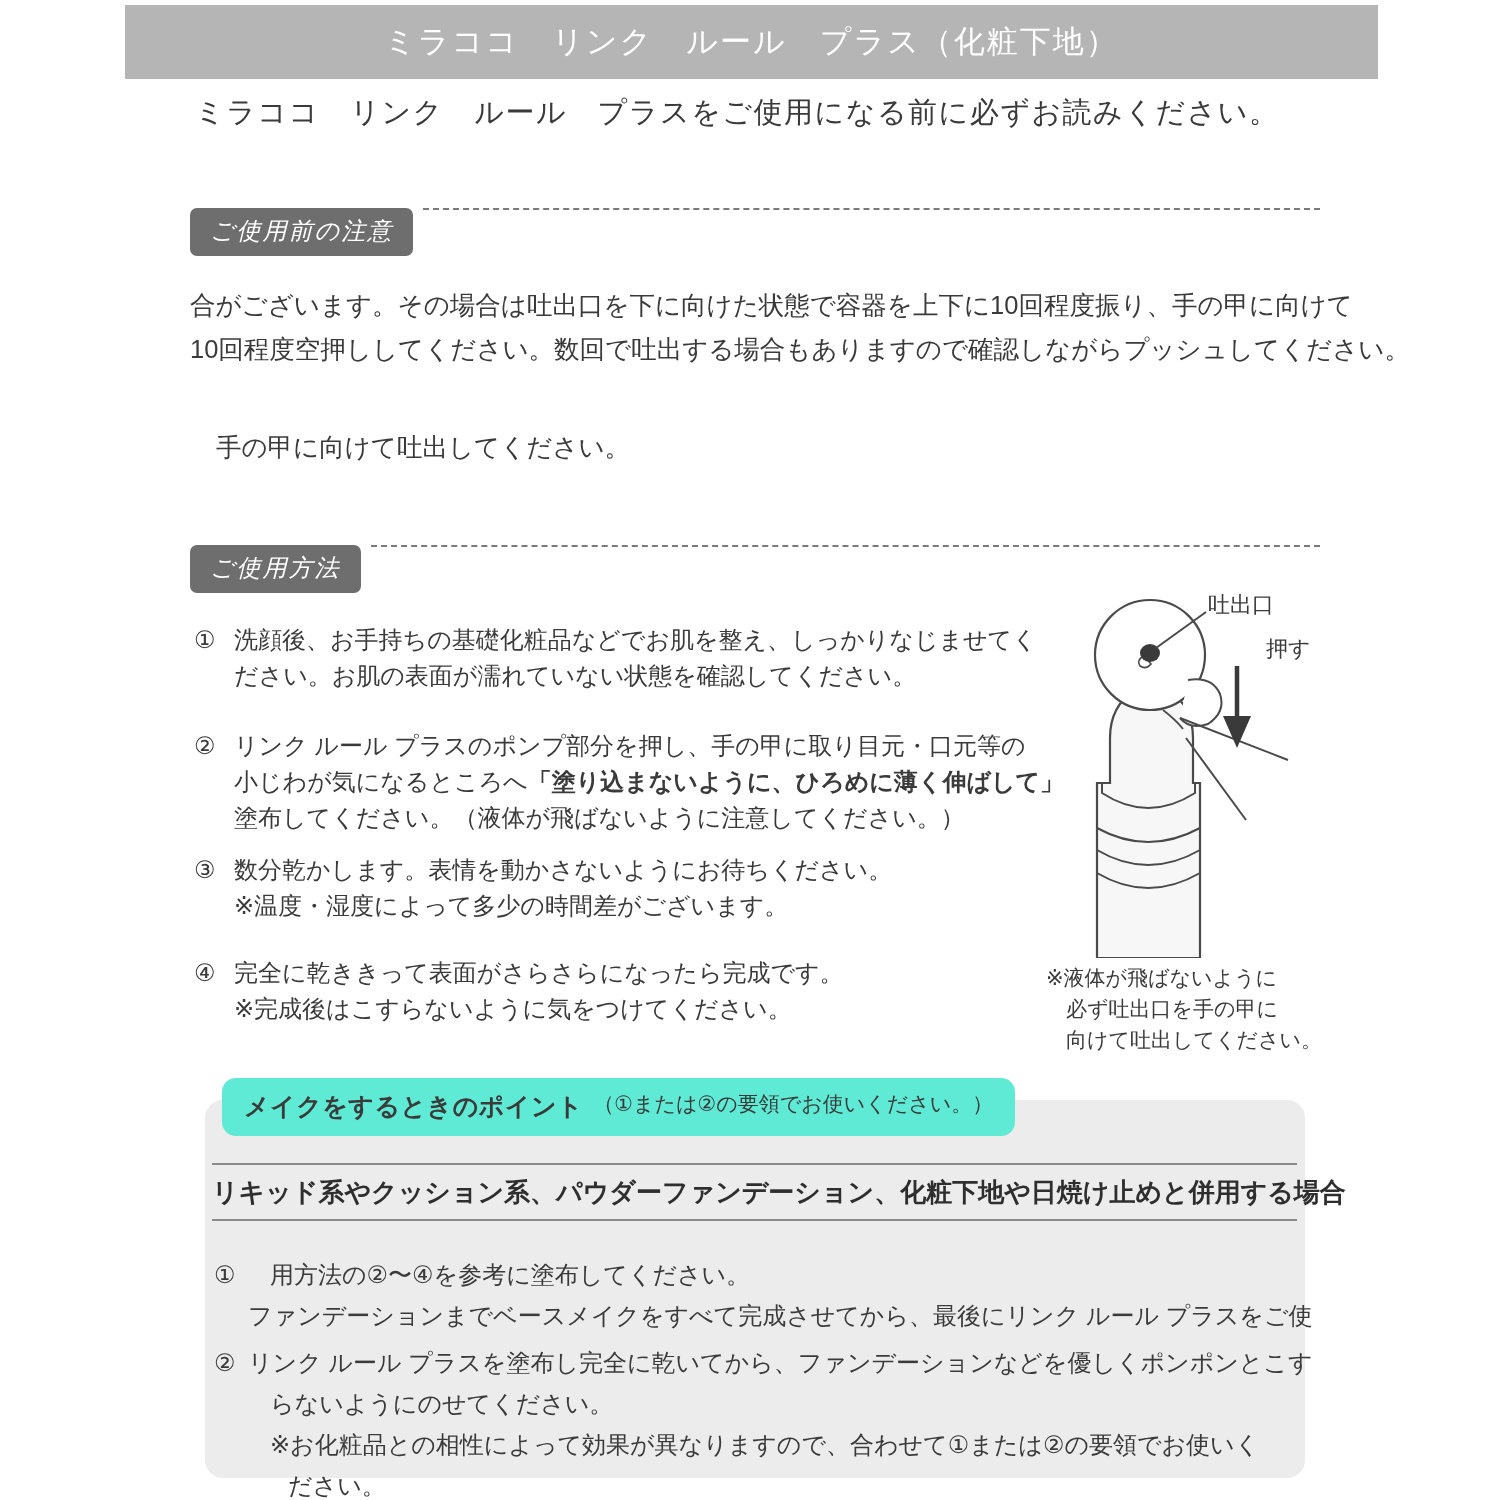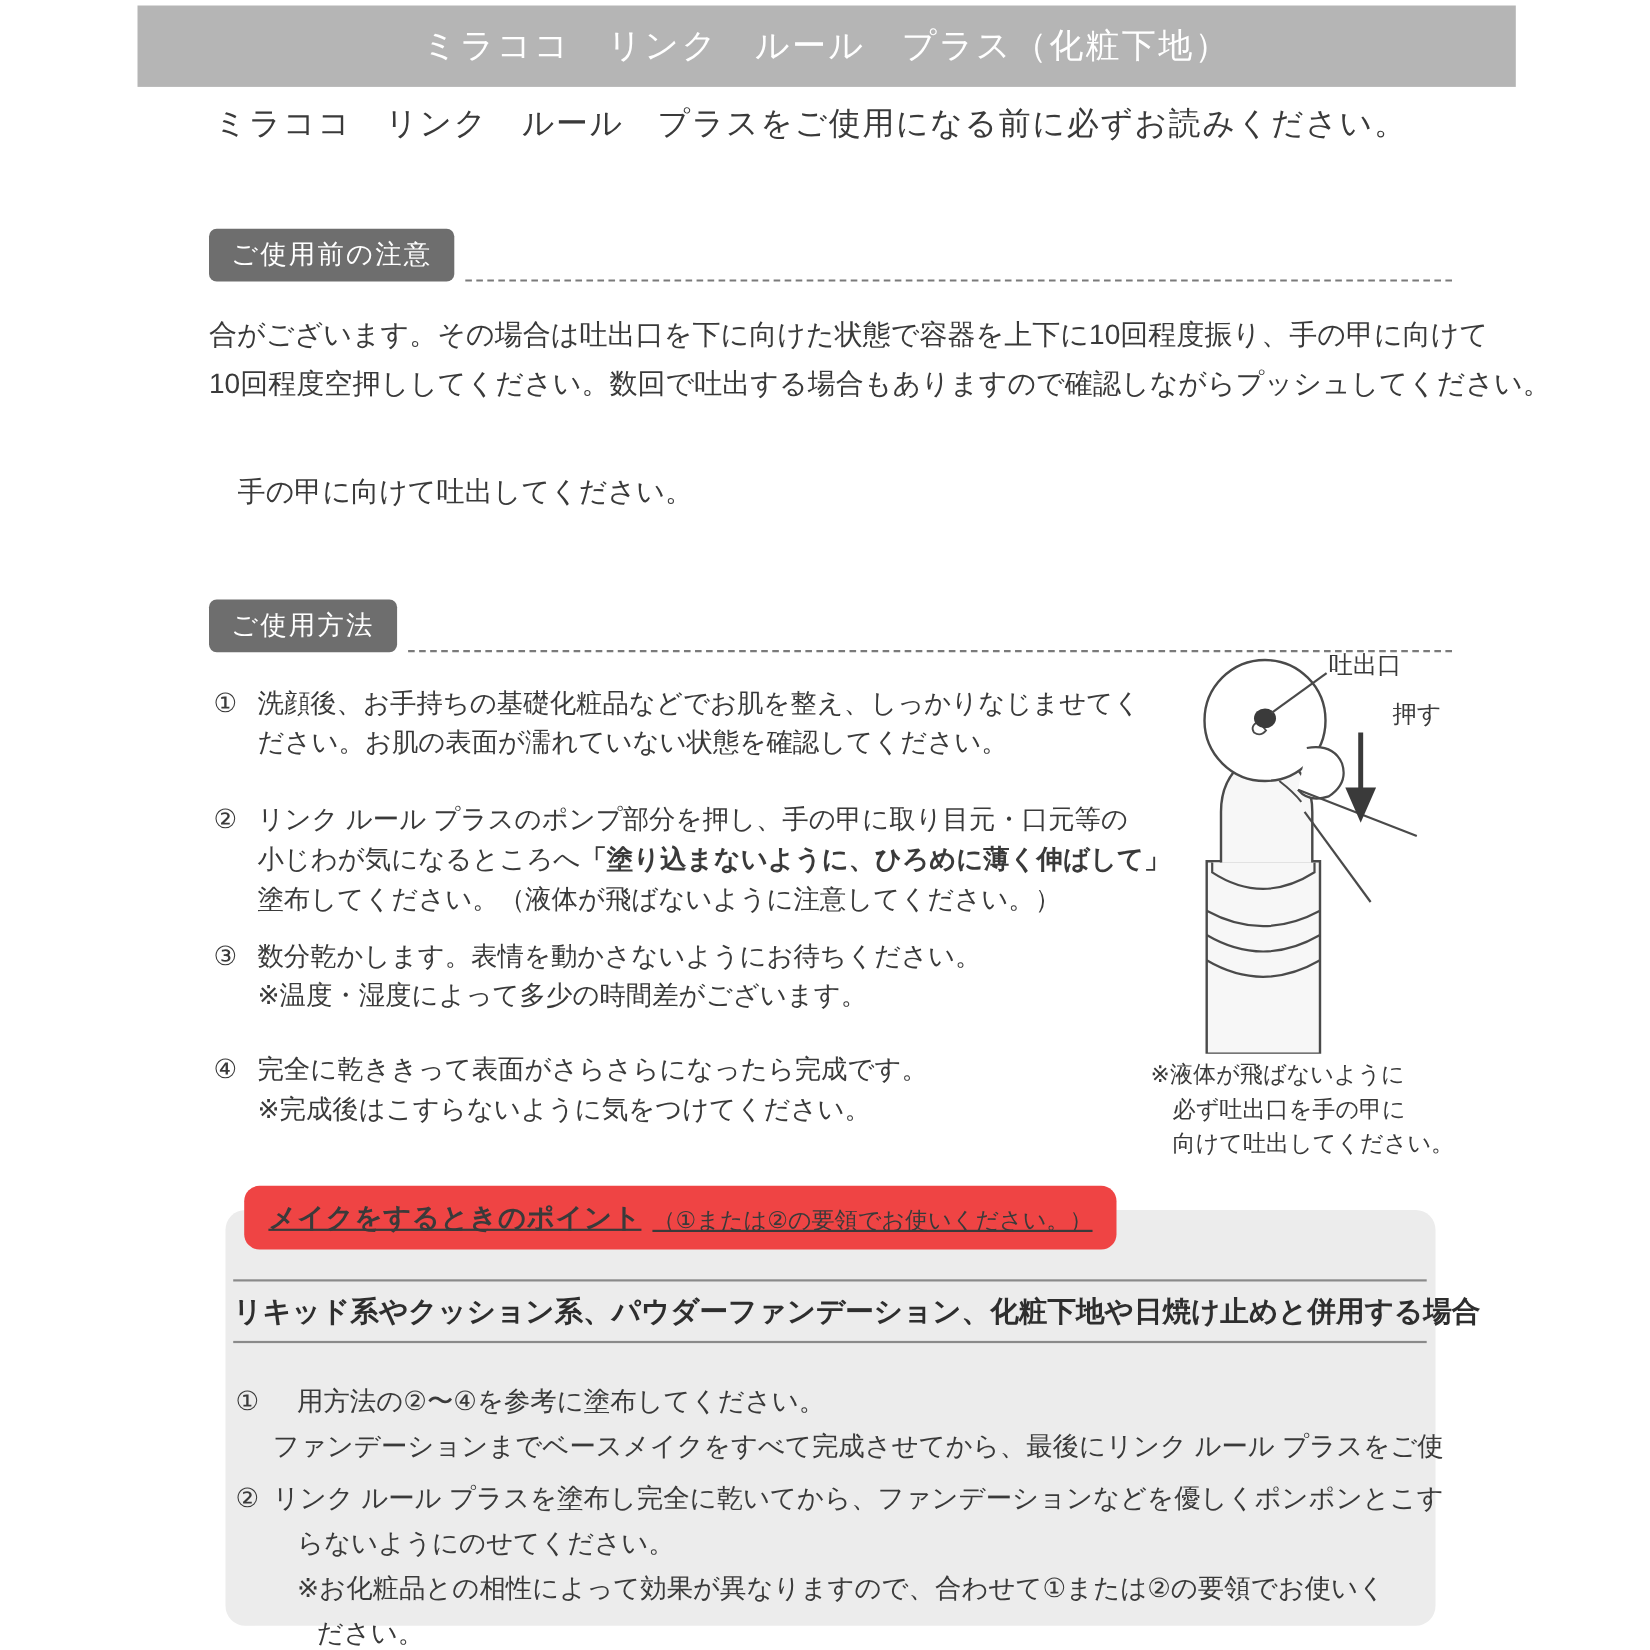--- a/index.html
+++ b/index.html
@@ -36,22 +36,23 @@
     width: 1180px;
     font-size: 29px;
     letter-spacing: 1.5px;
     color: #3a3a3a;
   }
 
   
   .section-head {
     position: absolute;
     display: flex;
-    align-items: flex-end;
+    align-items: flex-start;
     width: 1130px;
+    font-style: italic;
   }
   .chip {
     background: #6e6e6e;
     color: #ffffff;
     font-size: 24px;
     letter-spacing: 2px;
     padding: 7px 20px 9px 20px;
     border-radius: 7px;
     white-space: nowrap;
     flex: 0 0 auto;
@@ -113,27 +114,26 @@
   .panel {
     position: absolute;
     left: 205px; top: 1100px;
     width: 1100px; height: 378px;
     background: #ececec;
     border-radius: 18px;
   }
   .panel-tab {
     position: absolute;
     left: 222px; top: 1078px;
-    background: #ef4444;
+    background: #5eead4;
     border-radius: 14px;
     padding: 12px 22px 13px 22px;
     display: flex;
-    align-items: flex-end;
+    align-items: flex-start;
     white-space: nowrap;
-    text-decoration: underline;
   }
   .panel-tab-title {
     font-size: 25px;
     font-weight: 700;
     letter-spacing: 0.5px;
     color: #3a3a3a;
   }
   .panel-tab-sub {
     font-size: 21px;
     margin-left: 10px;

